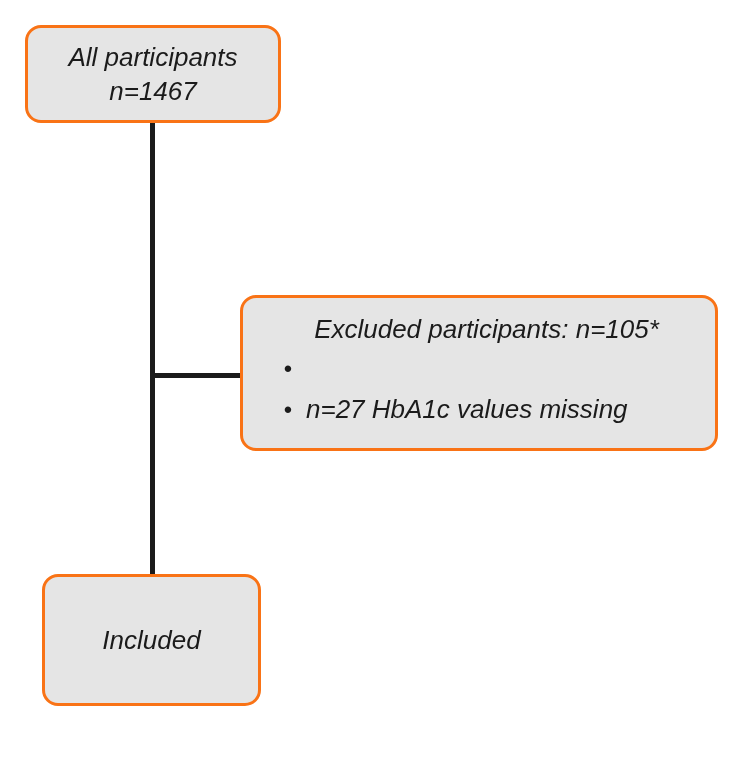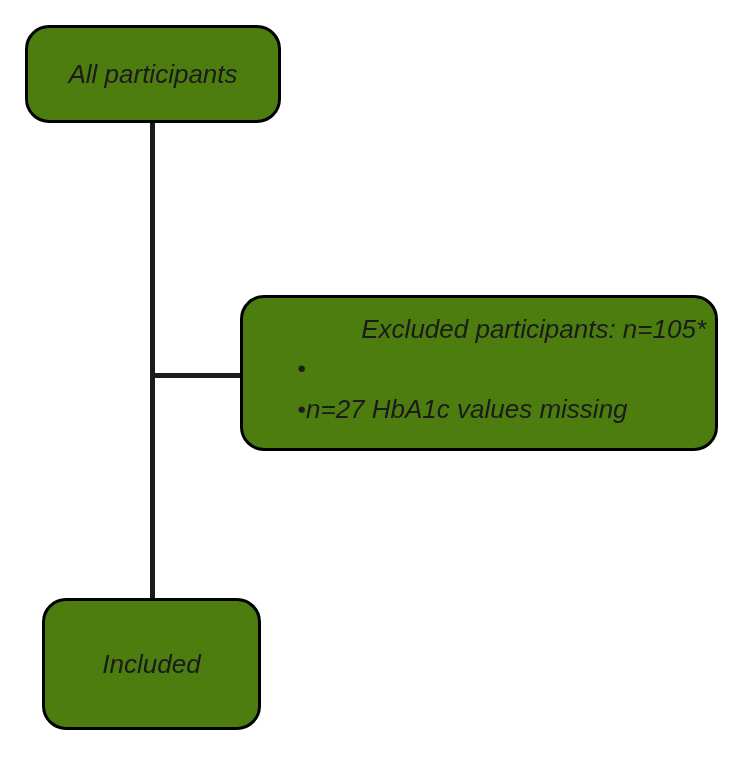--- a/index.html
+++ b/index.html
@@ -13,23 +13,23 @@
     height: 760px;
     background: #ffffff;
     overflow: hidden;
     font-family: "Liberation Sans", "DejaVu Sans", sans-serif;
     font-style: italic;
     color: #1b1b1b;
   }
   .flow-box {
     position: absolute;
     box-sizing: border-box;
-    border: 3px solid #000000;
-    border-radius: 24px;
-    background: #4d7c0f;
+    border: 3px solid #f97316;
+    border-radius: 16px;
+    background: #e5e5e5;
   }
   .centered-box {
     display: flex;
     flex-direction: column;
     justify-content: center;
     align-items: center;
     text-align: center;
   }
   .box-top {
     left: 25px;
@@ -40,25 +40,25 @@
     line-height: 34px;
   }
   .box-excluded {
     left: 240px;
     top: 295px;
     width: 478px;
     height: 156px;
     padding: 11px 9px 0 24px;
     font-size: 26px;
     line-height: 40px;
-    text-align: right;
+    text-align: center;
   }
   .box-included {
     left: 42px;
-    top: 598px;
+    top: 574px;
     width: 219px;
     height: 132px;
     font-size: 26px;
     line-height: 36px;
   }
   .bullet-row {
     display: flex;
     align-items: baseline;
   }
   .bullet-marker {
@@ -92,20 +92,21 @@
 </head>
 <body>
 
 <div class="canvas">
 
   <div class="connector connector-vertical"></div>
   <div class="connector connector-horizontal"></div>
 
   <div class="flow-box centered-box box-top">
     <span class="textline">All participants</span>
+    <span class="textline">n=1467</span>
   </div>
 
   <div class="flow-box box-excluded">
     <span class="textline">Excluded participants: n=105*</span>
     <div class="bullet-row">
       <span class="bullet-marker">•</span>
     </div>
     <div class="bullet-row">
       <span class="bullet-marker">•</span>
       <span>n=27 HbA1c values missing</span>

